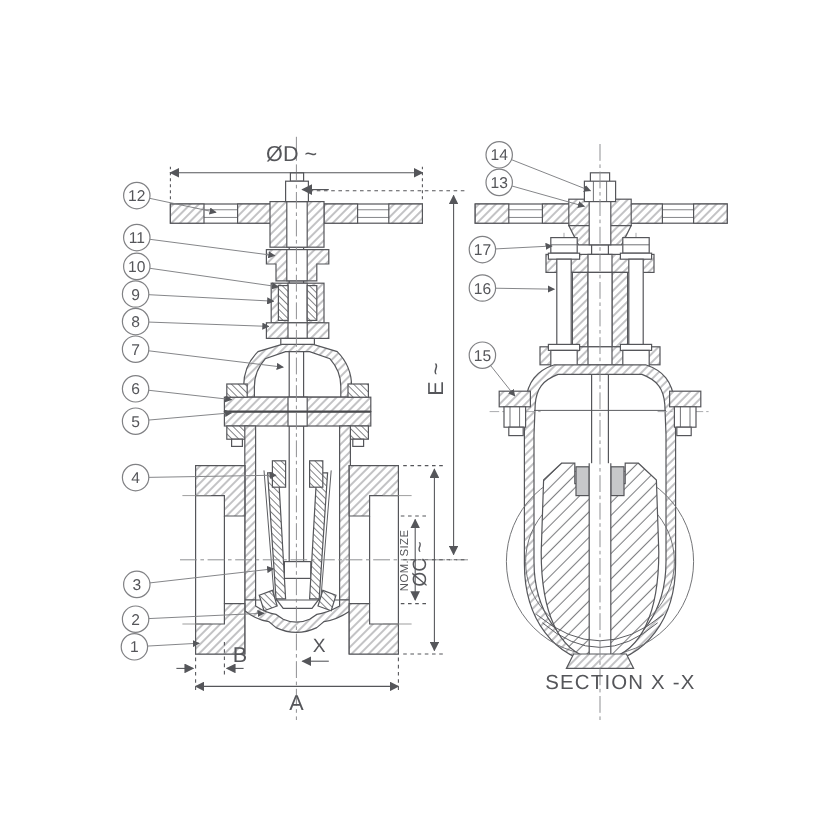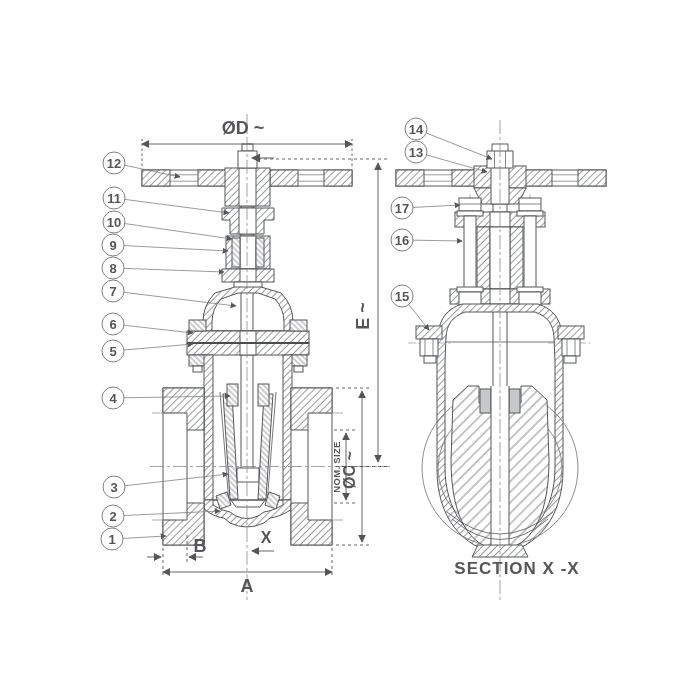--- a/index.html
+++ b/index.html
@@ -1,17 +1,17 @@
 <!DOCTYPE html>
 <html><head>
 <meta charset="utf-8">
 <style>
   html,body{margin:0;padding:0;background:#ffffff;}
   .page{position:relative;width:688px;height:700px;background:#ffffff;overflow:hidden;
-        font-family:"Liberation Sans", sans-serif;font-weight:bold;}
+        font-family:"Liberation Sans", sans-serif;}
   svg text{font-family:"Liberation Sans", sans-serif;fill:#55565a;}
   .dimtxt{font-size:18px;}
   .dimtxt-s{font-size:16px;}
   .dimtxt-xs{font-size:9.5px;letter-spacing:.3px;}
   .sectxt{font-size:17px;letter-spacing:1px;}
   .callout-num{font-size:13px;}
 </style>
 </head>
 <body>
 

